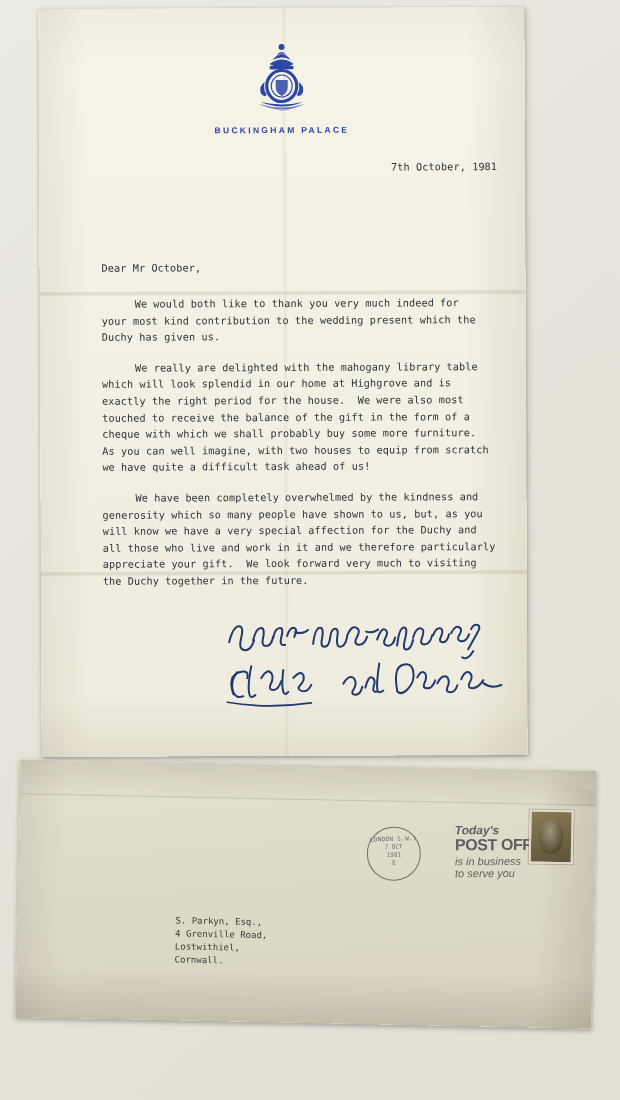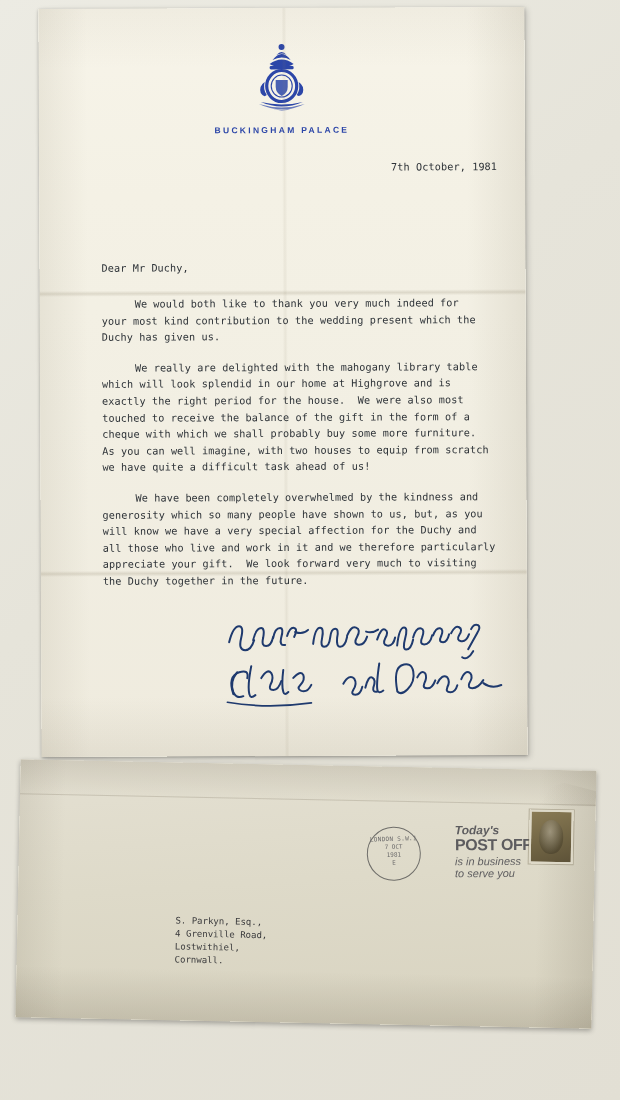--- a/index.html
+++ b/index.html
@@ -260,21 +260,21 @@
           <path d="M10 62 q23 11 46 0 q-23 7 -46 0z" opacity=".7"></path>
 
           <path d="M22 66 q11 5 22 0 q-11 4 -22 0z" opacity=".8"></path>
         </g>
       </svg>
       <div id="palace-name">BUCKINGHAM PALACE</div>
     </div>
 
     <div id="date" class="typed">7th October, 1981</div>
 
-    <div id="salutation" class="typed">Dear Mr Duchy,</div>
+    <div id="salutation" class="typed">Dear Mr October,</div>
 
     <div id="body" class="typed">
       <p>We would both like to thank you very much indeed for
 your most kind contribution to the wedding present which the
 Duchy has given us.</p>
       <p>We really are delighted with the mahogany library table
 which will look splendid in our home at Highgrove and is
 exactly the right period for the house.  We were also most
 touched to receive the balance of the gift in the form of a
 cheque with which we shall probably buy some more furniture.

